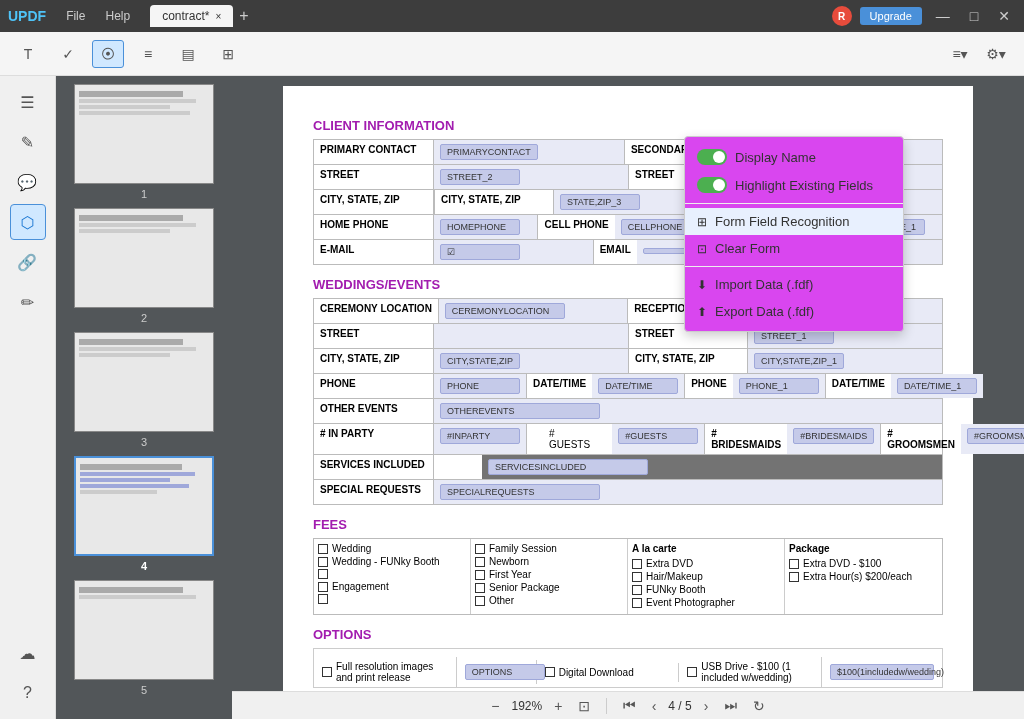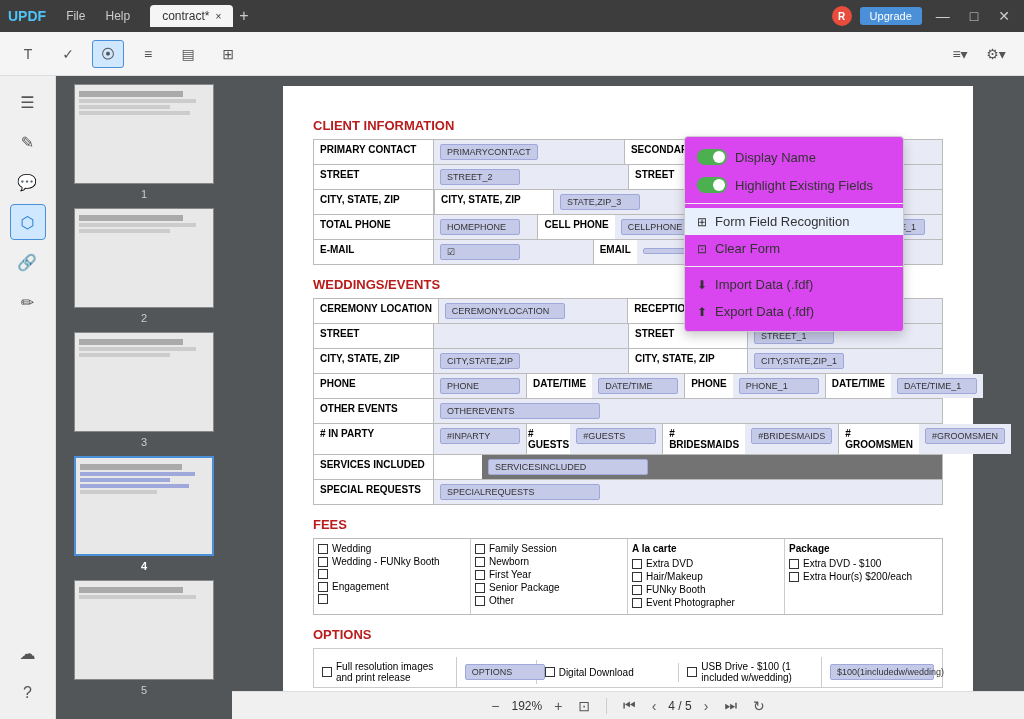--- a/index.html
+++ b/index.html
@@ -47,21 +47,21 @@
 
     
     .dropdown-overlay { position: absolute; top: 60px; right: 120px; background: #d946ef; border: 1px solid #ccc; border-radius: 4px; box-shadow: 0 4px 12px rgba(0,0,0,0.2); width: 220px; z-index: 100; padding: 6px 0; }
     .dropdown-item { display: flex; align-items: center; padding: 6px 12px; gap: 8px; font-size: 13px; color: #333; cursor: pointer; }
     .dropdown-item.selected { background: #e8f0fe; }
     .dropdown-divider { height: 1px; background: #eee; margin: 4px 0; }
     .toggle-switch { width: 30px; height: 16px; background: #4caf50; border-radius: 8px; position: relative; }
     .toggle-knob { width: 12px; height: 12px; background: white; border-radius: 50%; position: absolute; right: 2px; top: 2px; }
 
     
-    .section-title { font-size: 13px; font-weight: bold; color: #b91c1c; margin: 12px 0 6px 0; }
+    .section-title { font-size: 13px; font-weight: bold; color: #a21caf; margin: 12px 0 6px 0; }
     .form-field { background: #c5cae9; border: 1px solid #9fa8da; border-radius: 2px; padding: 2px 6px; font-size: 9px; color: #333; display: inline-block; min-width: 80px; }
     .form-field.wide { min-width: 160px; }
     .form-field.medium { min-width: 120px; }
     .fees-grid { display: grid; grid-template-columns: 1fr 1fr 1fr 1fr; border: 1px solid #ccc; }
     .fees-col { border-right: 1px solid #ccc; padding: 4px; }
     .fees-col:last-child { border-right: none; }
     .fees-col-header { font-weight: bold; font-size: 10px; margin-bottom: 4px; }
     .fee-item { display: flex; align-items: center; gap: 4px; font-size: 10px; margin-bottom: 2px; }
     .checkbox-box { width: 10px; height: 10px; border: 1px solid #333; display: inline-block; flex-shrink: 0; }
     .options-grid { border: 1px solid #ccc; }
@@ -219,21 +219,21 @@
 
         <div class="info-row">
           <div class="info-label">CITY, STATE, ZIP</div>
           <div class="info-label" style="border-left:1px solid #bbb;">CITY, STATE, ZIP</div>
           <div class="info-value" style="background:#e8eaf6;">
             <span class="form-field">STATE,ZIP_3</span>
           </div>
         </div>
 
         <div class="info-row">
-          <div class="info-label">TOTAL PHONE</div>
+          <div class="info-label">HOME PHONE</div>
           <div class="info-value" style="background:#e8eaf6;">
             <span class="form-field">HOMEPHONE</span>
           </div>
           <div style="border-left:1px solid #bbb; padding:4px 6px; font-weight:bold; font-size:10px; white-space:nowrap;">CELL PHONE</div>
           <div class="info-value" style="background:#e8eaf6;">
             <span class="form-field">CELLPHONE</span>
           </div>
           <div style="border-left:1px solid #bbb; padding:4px 6px; font-weight:bold; font-size:10px; white-space:nowrap;">HOME</div>
           <div style="border-left:1px solid #bbb; padding:4px 6px; font-weight:bold; font-size:10px; white-space:nowrap;">CELL PHONE</div>
           <div class="info-value" style="background:#e8eaf6;">
@@ -312,21 +312,21 @@
           <div class="info-value" style="background:#e8eaf6; flex:3;">
             <span class="form-field wide">OTHEREVENTS</span>
           </div>
         </div>
 
         <div class="info-row">
           <div class="info-label"># IN PARTY</div>
           <div class="info-value" style="background:#e8eaf6;">
             <span class="form-field">#INPARTY</span>
           </div>
-          <div style="border-left:1px solid #bbb; padding:4px 1px; font-weight:bold; font-size:10px;"># GUESTS</div>
+          <div style="border-left:1px solid #bbb; padding:4px 22px; font-weight:normal; font-size:10px;"># GUESTS</div>
           <div class="info-value" style="background:#e8eaf6;">
             <span class="form-field">#GUESTS</span>
           </div>
           <div style="border-left:1px solid #bbb; padding:4px 6px; font-weight:bold; font-size:10px;"># BRIDESMAIDS</div>
           <div class="info-value" style="background:#e8eaf6;">
             <span class="form-field">#BRIDESMAIDS</span>
           </div>
           <div style="border-left:1px solid #bbb; padding:4px 6px; font-weight:bold; font-size:10px;"># GROOMSMEN</div>
           <div class="info-value" style="background:#e8eaf6;">
             <span class="form-field">#GROOMSMEN</span>

